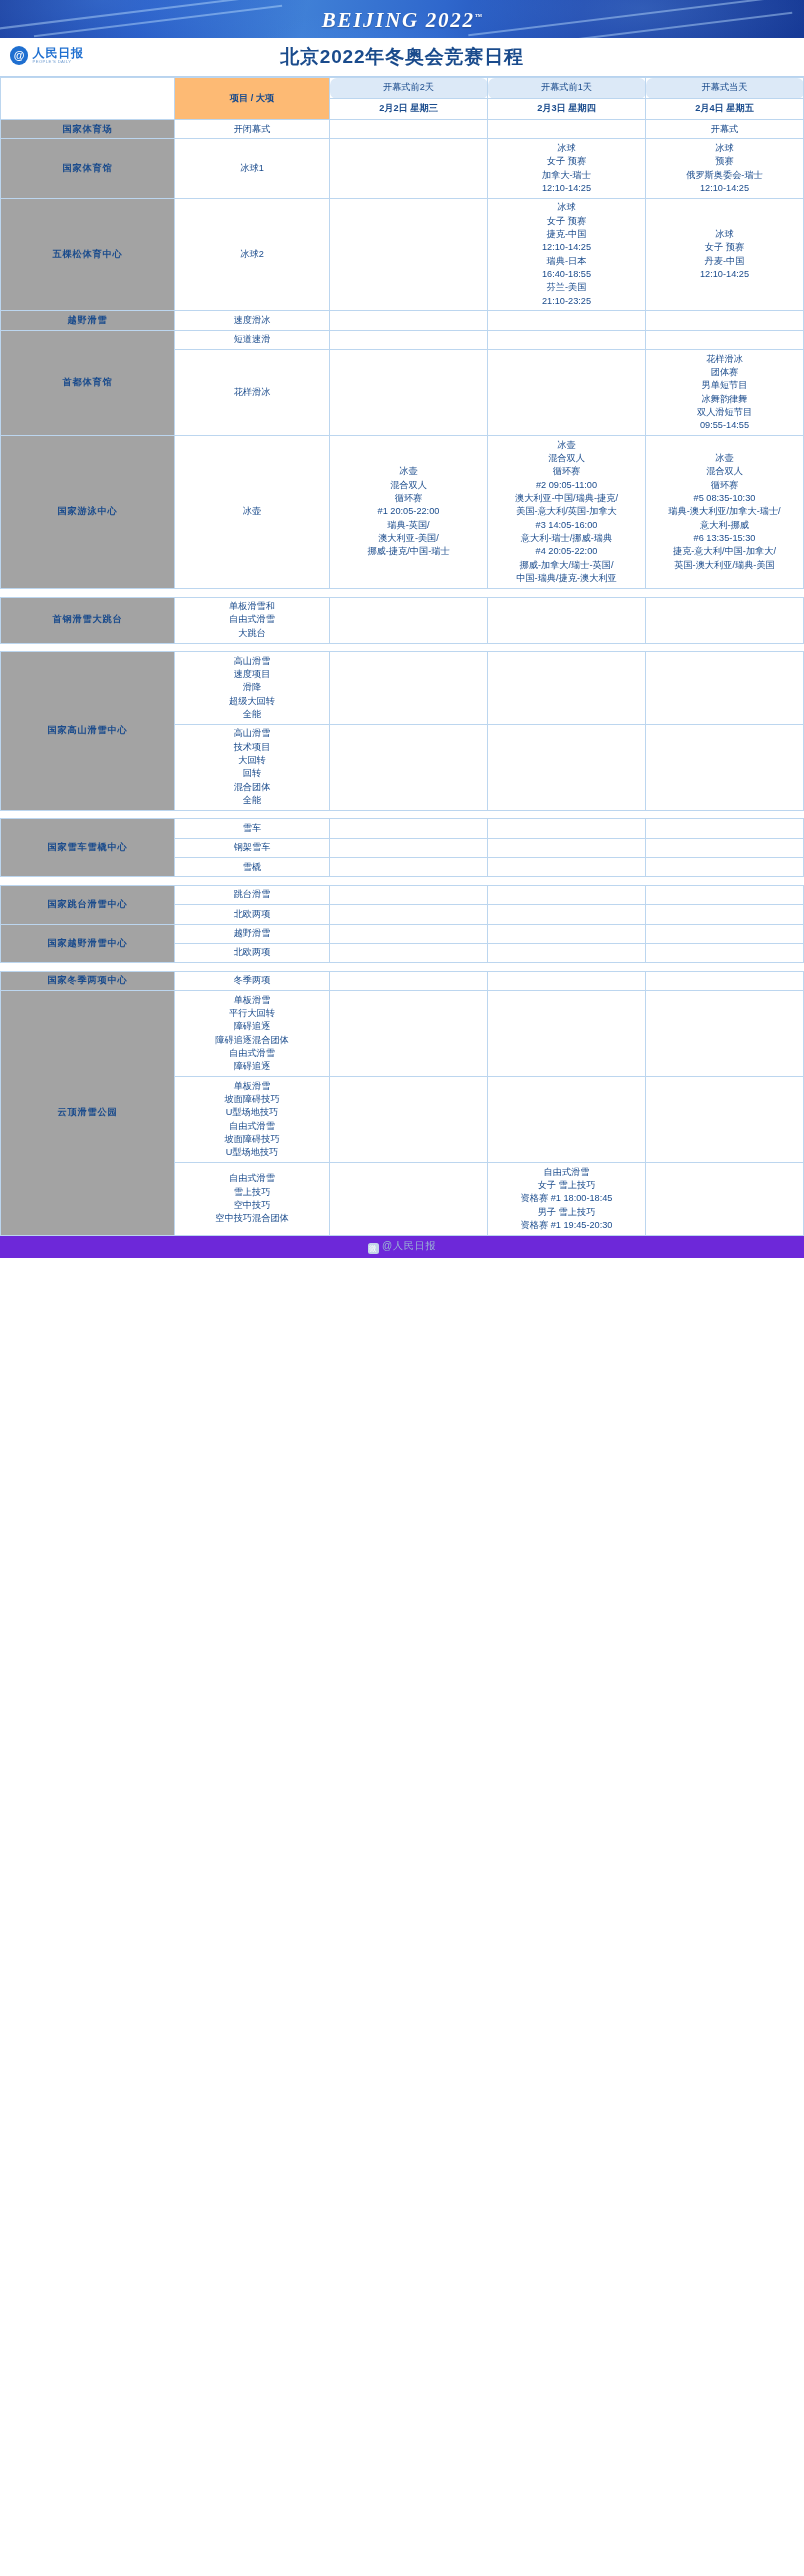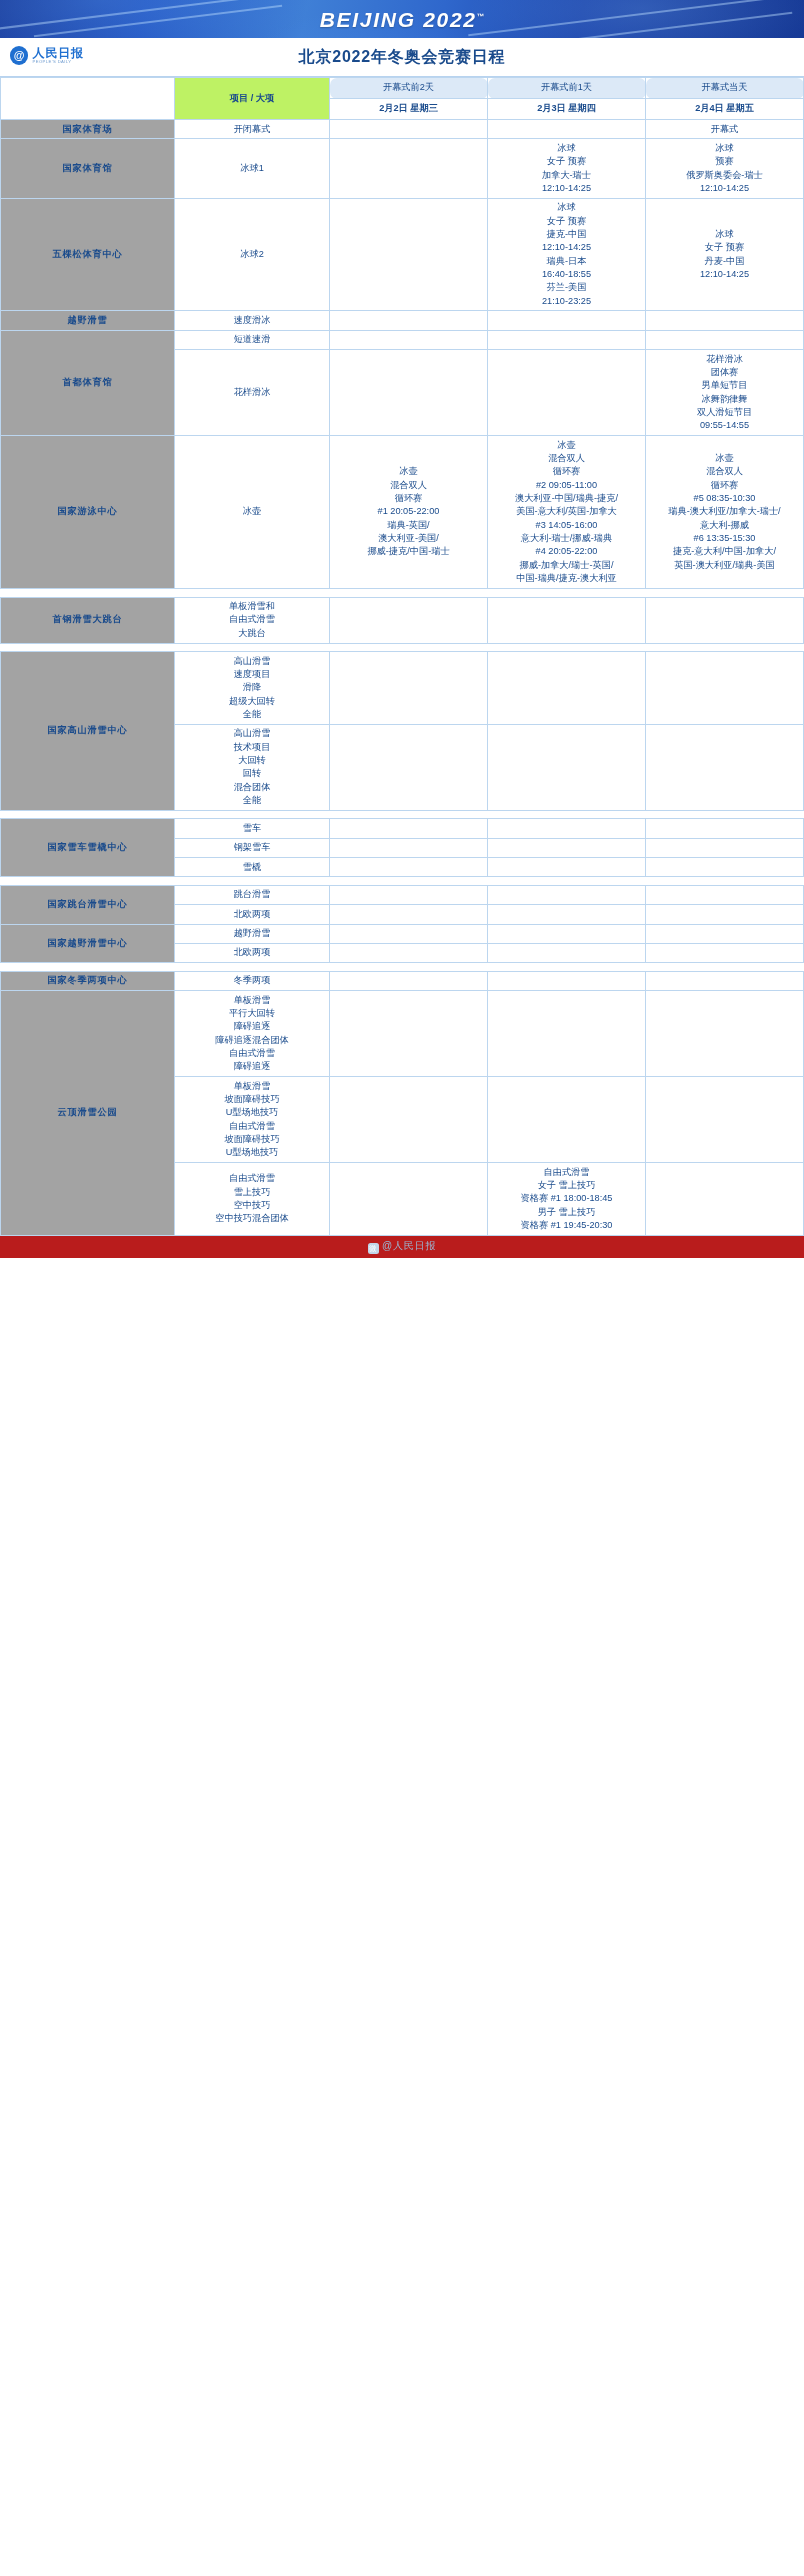--- a/index.html
+++ b/index.html
@@ -43,21 +43,21 @@
   .banner .p1 { width: 317px; left: -16.7px; top: 10px; }
   .banner .p2 { width: 250px; left: 33px; top: 20px; }
   .banner .p3 { width: 350px; left: 467px; top: 13.3px; }
   .banner .p4 { width: 217px; left: 576px; top: 25px; }
   .banner-title {
     position: absolute;
     width: 100%;
     top: 7.5px;
     text-align: center;
     color: #ffffff;
-    font-family: Liberation Sans, sans-serif;
+    font-family: Liberation Serif, serif;
     font-weight: bold;
     font-style: italic;
     font-size: 21px;
     letter-spacing: 1.7px;
     text-shadow: 0 0.8px 1.7px rgba(0,0,0,.25);
   }
   .banner-title .tm {
     font-size: 7.5px;
     vertical-align: super;
     font-style: normal;
@@ -100,21 +100,21 @@
     color: #1f6fd0;
     letter-spacing: 0.8px;
   }
   .logo .words .en {
     font-size: 4.2px;
     color: #6f9cd0;
     letter-spacing: 0.4px;
   }
   .doc-title {
     text-align: center;
-    font-size: 16px;
+    font-size: 19px;
     font-weight: bold;
     color: #1a4b8c;
     line-height: 38px;
     letter-spacing: 0.8px;
   }
 
   
   table.sched {
     border-collapse: collapse;
     width: 804px;
@@ -128,21 +128,21 @@
     border: 0.8px solid #bcd6ef;
     vertical-align: middle;
     text-align: center;
     font-size: 9.2px;
     color: #1a4b8c;
     padding: 2.5px 1.7px;
     line-height: 1.45;
   }
   .hdr-blank { background: #ffffff; border-left-color: #ffffff; border-top-color:#ffffff; }
   .hdr-cat {
-    background: #bef264;
+    background: #fdba74;
     font-size: 10.4px;
     color: #15427d;
   }
   .hdr-day {
     background: #dce9f7;
     font-size: 10px;
     font-weight: normal;
     color: #15427d;
     height: 15px;
     padding: 0.8px 1.7px;
@@ -185,21 +185,21 @@
     background: #ffffff;
   }
 
   .cell-block { white-space: pre-line; }
   .event-block { white-space: pre-line; }
 
   
   .footer {
     height: 22px;
     position: relative;
-    background: #b91c1c;
+    background: #6d28d9;
   }
   .watermark {
     position: absolute;
     left: 0; right: 0;
     top: 3.3px;
     text-align: center;
     font-size: 10px;
     color: #9bb7d4;
     letter-spacing: 0.8px;
   }

